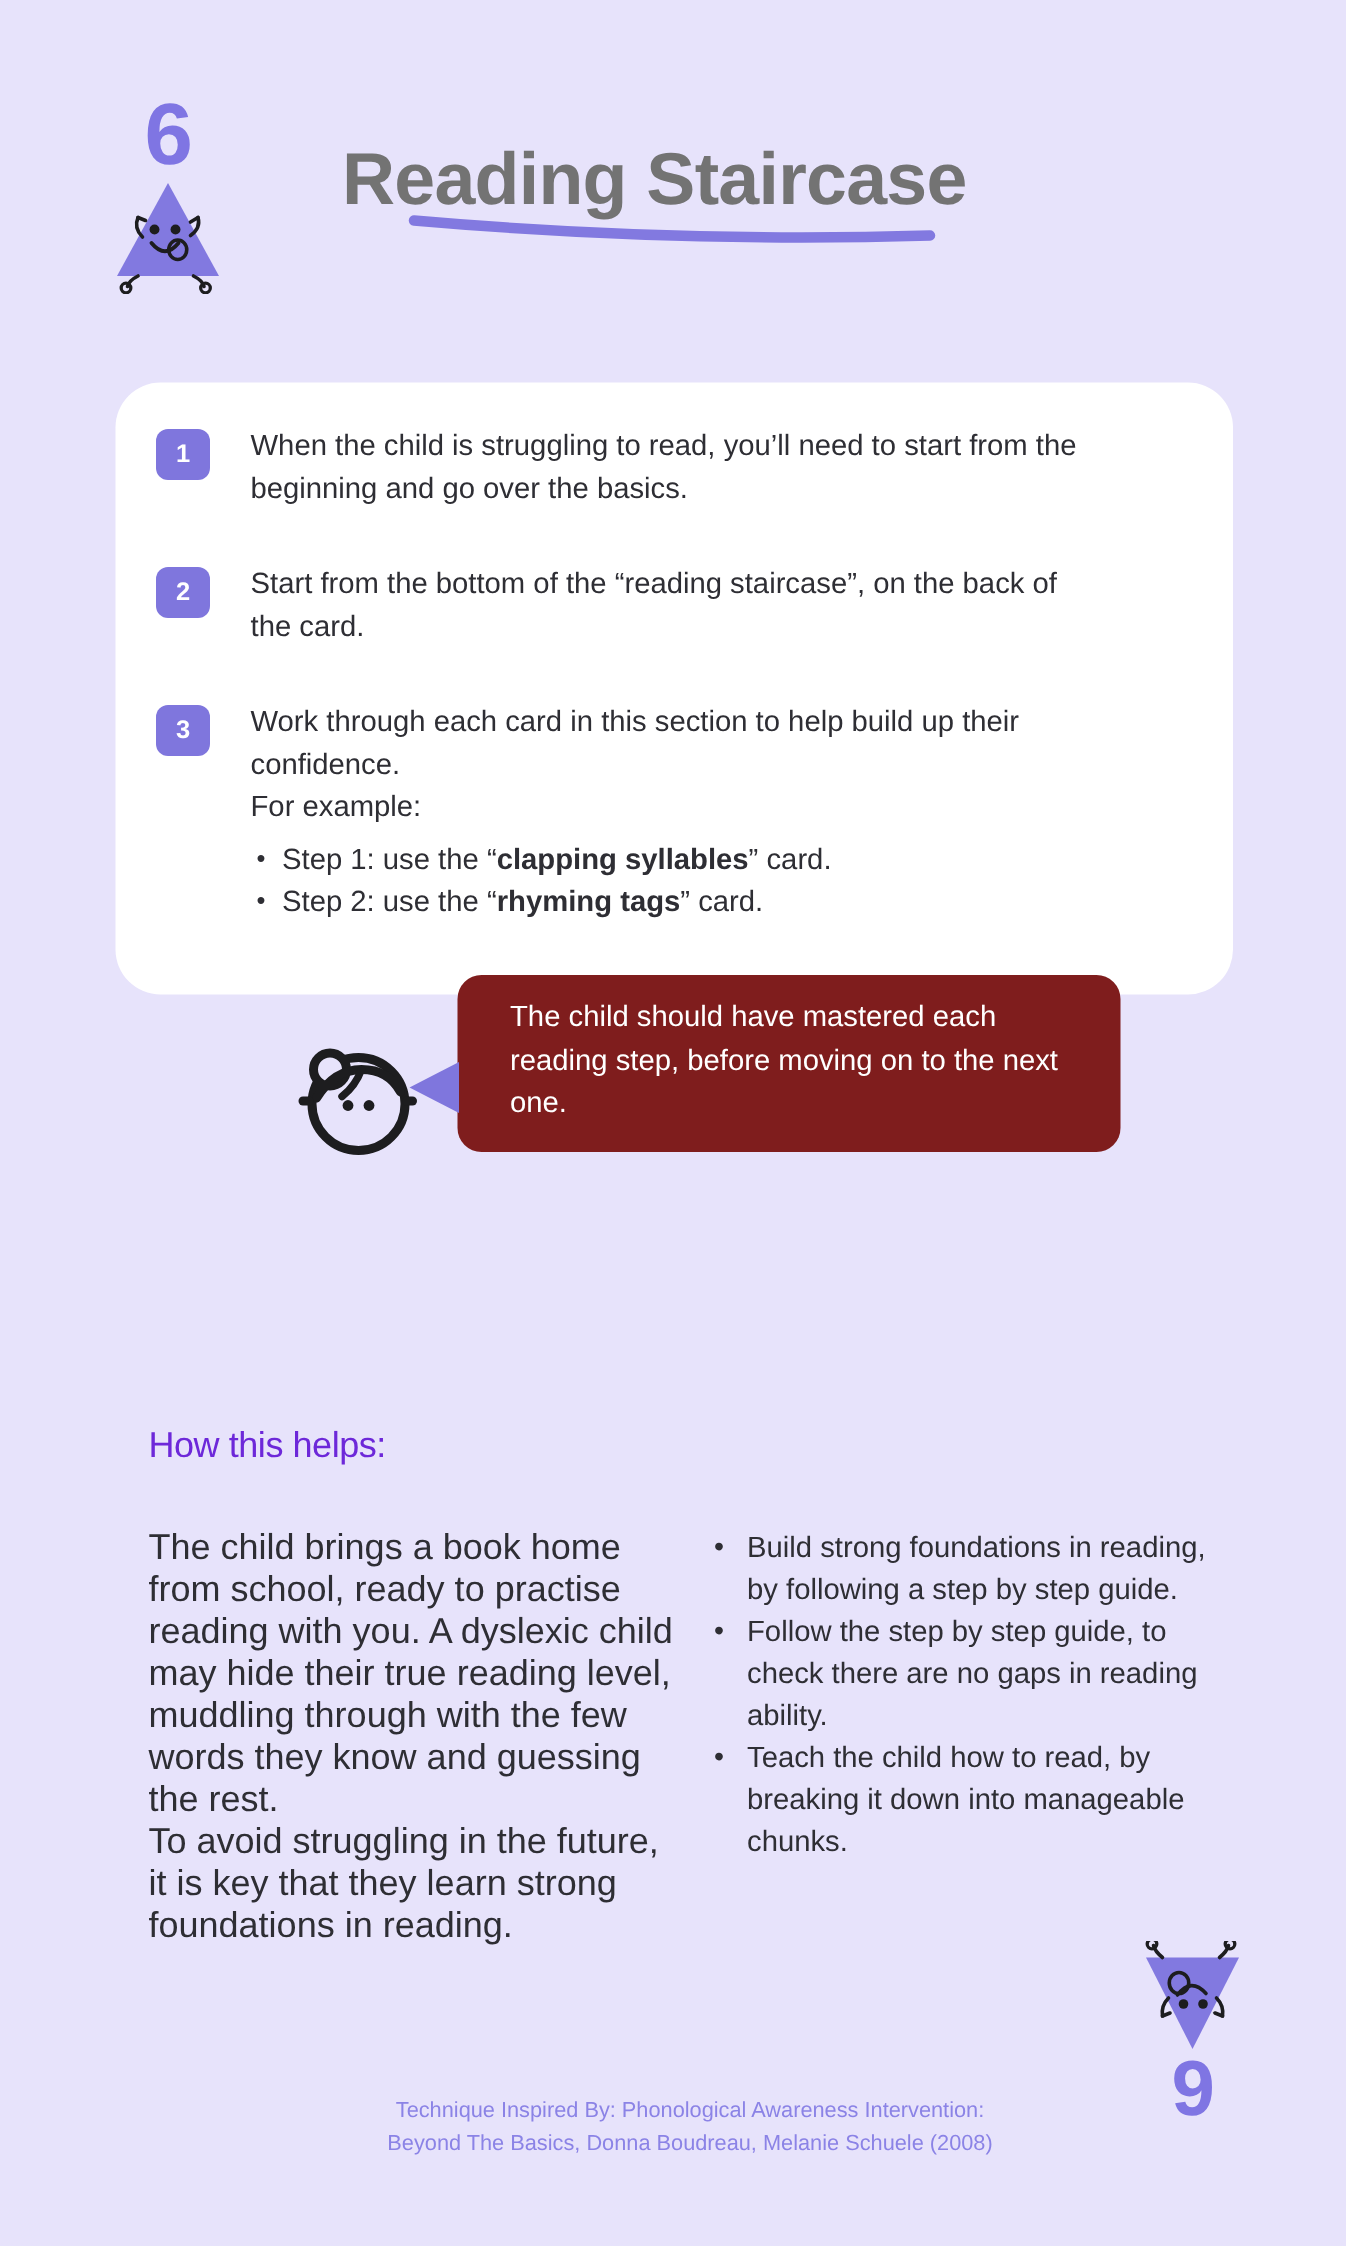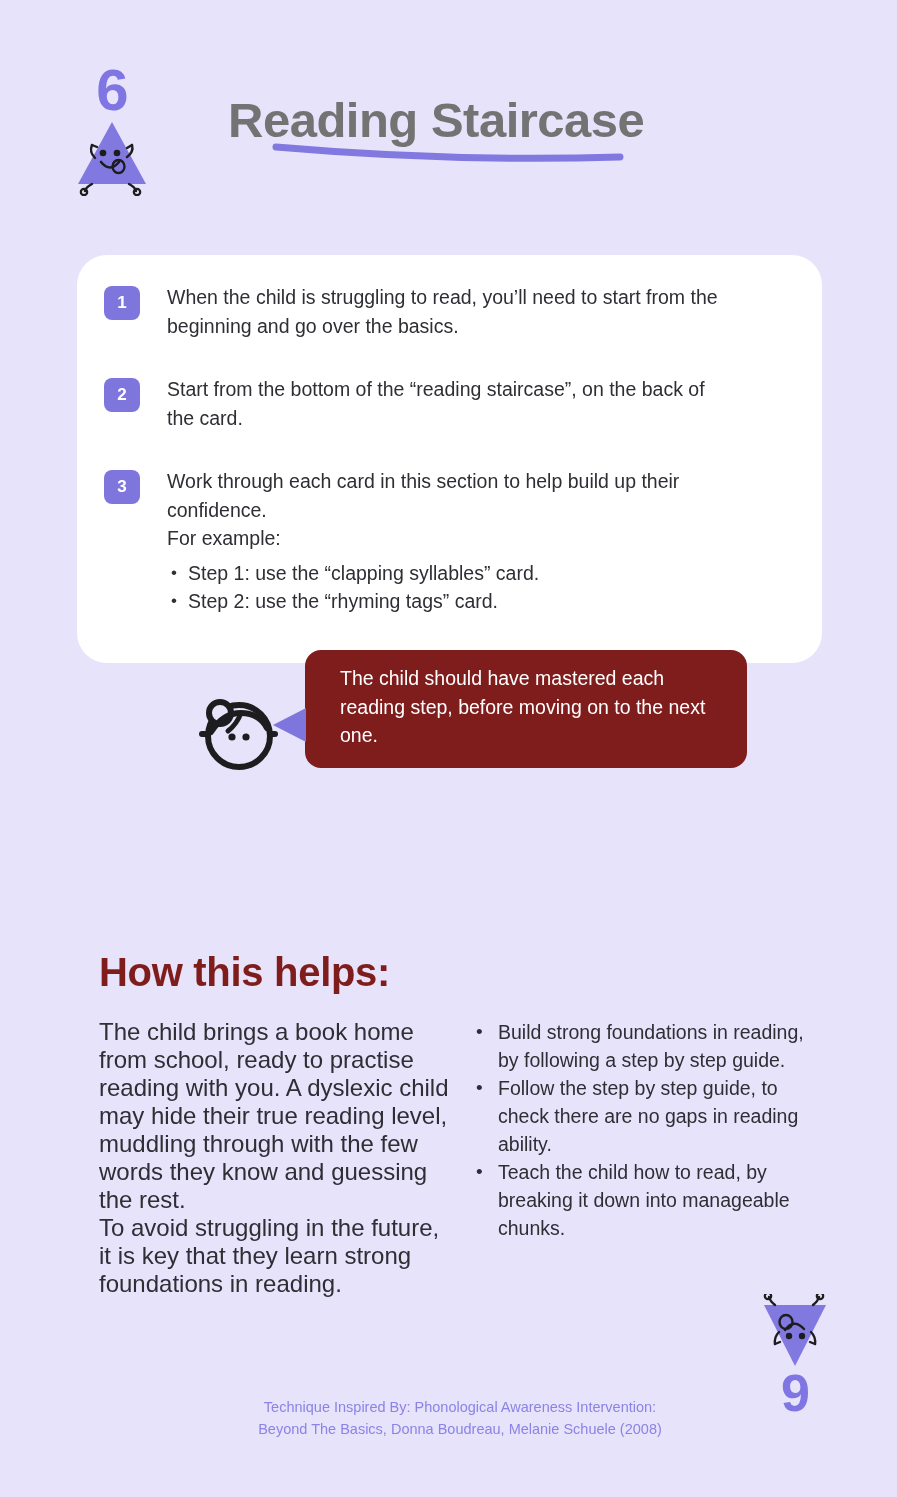--- a/index.html
+++ b/index.html
@@ -116,21 +116,21 @@
     color: #2e2e34;
   }
   .step-sub li::before {
     content: "•";
     position: absolute;
     left: 4px;
     top: 0;
     font-size: 17px;
     color: #2e2e34;
   }
-  .step-sub b { font-weight: normal; }
+  .step-sub b { font-weight: bold; }
 
   
   .bubble {
     position: absolute;
     left: 305px;
     top: 650px;
     width: 442px;
     height: 118px;
     background: #7f1d1d;
     border-radius: 16px;
@@ -165,23 +165,23 @@
   .helps {
     position: absolute;
     left: 0;
     top: 940px;
     width: 897px;
   }
   .helps-title {
     position: absolute;
     left: 99px;
     top: 10px;
-    font-size: 40px;
-    font-weight: bold;
-    color: #7f1d1d;
+    font-size: 24px;
+    font-weight: normal;
+    color: #6d28d9;
     letter-spacing: -0.3px;
   }
   .helps-left {
     position: absolute;
     left: 99px;
     top: 78px;
     width: 352px;
     font-size: 24px;
     line-height: 28px;
     color: #2e2e34;

